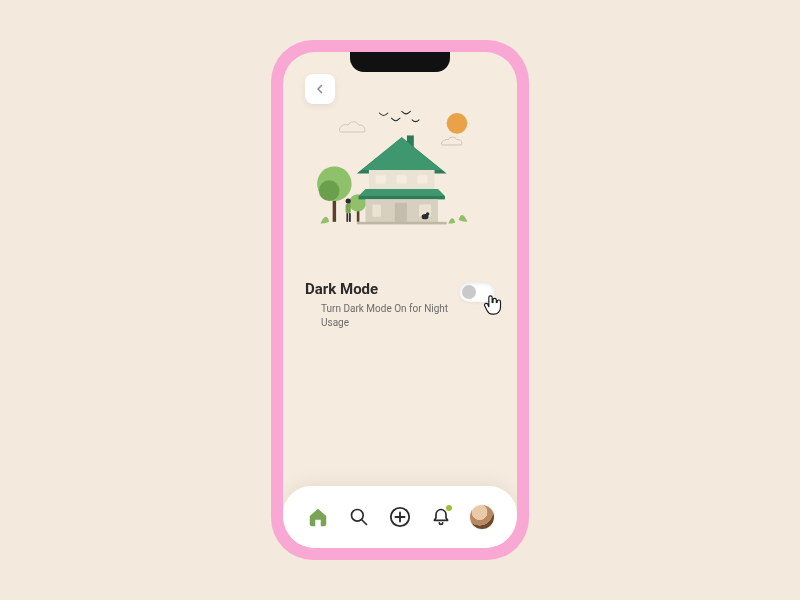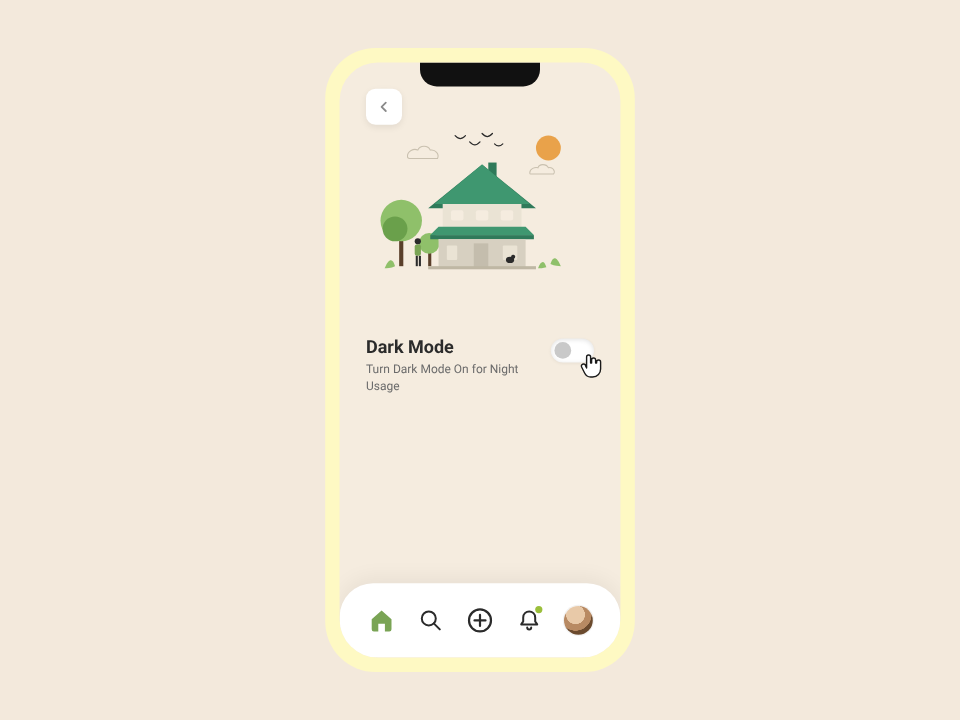--- a/index.html
+++ b/index.html
@@ -5,21 +5,21 @@
   * { box-sizing: border-box; margin: 0; padding: 0; }
   body {
     width: 800px; height: 600px;
     background: #f3e9dc;
     font-family: -apple-system, "Segoe UI", Roboto, Helvetica, Arial, sans-serif;
     display: flex; align-items: center; justify-content: center;
     overflow: hidden;
   }
   .phone-frame {
     width: 258px; height: 520px;
-    background: #fef9c3; border-radius: 42px;
+    background: #f9a8d4; border-radius: 42px;
     padding: 12px; position: relative;
   }
   .phone-screen {
     width: 100%; height: 100%;
     background: #f5ecdf;
     border-radius: 32px; position: relative; overflow: hidden;
     display: flex; flex-direction: column;
   }
   .notch {
     position: absolute; top: 0; left: 50%; transform: translateX(-50%);
@@ -39,21 +39,21 @@
   }
   .setting-row {
     margin-top: 26px; display: flex; align-items: flex-start;
     justify-content: space-between; position: relative;
   }
   .setting-text { max-width: 150px; }
   .setting-title {
     font-size: 15px; font-weight: 700; color: #2b2b2b; margin-bottom: 4px;
   }
   .setting-sub {
-    font-size: 10px; color: #6b6b6b; line-height: 1.35;
+    font-size: 10px; color: #6b6b6b; line-height: 1.35; margin-left: 16px;
   }
   .toggle {
     width: 36px; height: 20px; background: #fff; border-radius: 999px;
     position: relative; box-shadow: 0 1px 4px rgba(0,0,0,0.12) inset, 0 1px 3px rgba(0,0,0,0.06);
     cursor: pointer; flex-shrink: 0; margin-top: 2px;
   }
   .toggle-knob {
     width: 14px; height: 14px; background: #c9c9c9; border-radius: 50%;
     position: absolute; top: 3px; left: 3px;
   }

